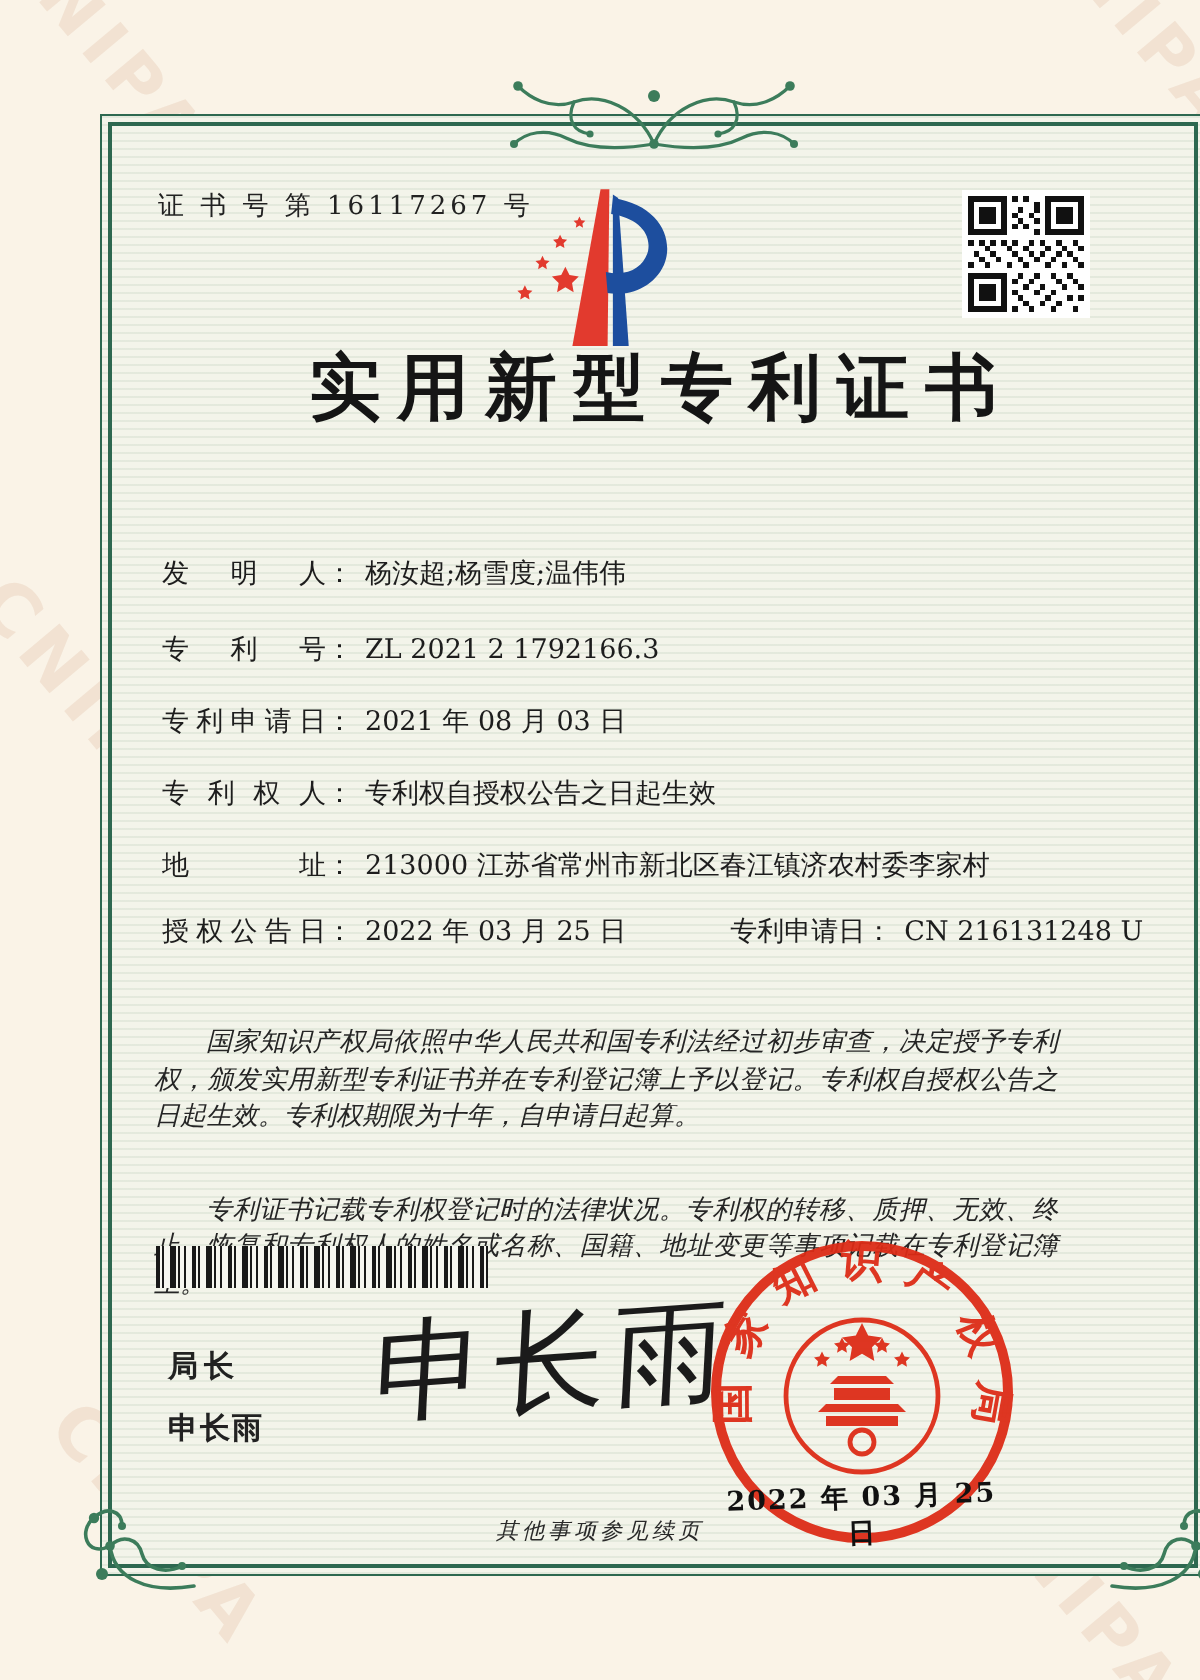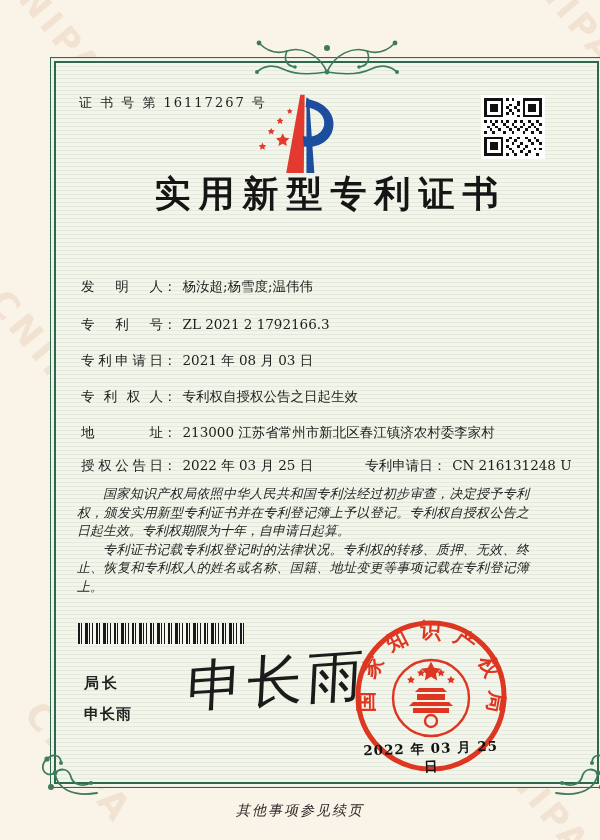--- a/index.html
+++ b/index.html
@@ -51,21 +51,21 @@
     letter-spacing:8px;padding-left:8px;color:#151515;
   }
   .row{position:absolute;left:30px;right:16px;font-size:13.5px;color:var(--ink);white-space:nowrap;}
   .r1{top:181px}.r2{top:220px}.r3{top:258px}.r4{top:294px}.r5{top:330px}.r6{top:366px}.r7{top:399px}
   .flabel{display:inline-block;width:82px;text-align:justify;text-align-last:justify;vertical-align:bottom;}
   .colon{display:inline-block;}
   .fvalue{margin-left:6px;}
   .grant-b{margin-left:52px;}
   .paras{position:absolute;left:26px;top:427px;width:452px;font-size:13px;line-height:18.5px;
     text-align:justify;font-style:italic;color:#252525;}
-  .paras p{text-indent:2em;}
+  .paras p{text-indent:2em;margin-top:28px;}
   .barcode{
     position:absolute;left:27px;top:565px;width:166px;height:21px;
     background:repeating-linear-gradient(90deg,
       #191919 0 2px,#f6f6f0 2px 3px,#191919 3px 4px,#f6f6f0 4px 7px,
       #191919 7px 10px,#f6f6f0 10px 11px,#191919 11px 12px,#f6f6f0 12px 14px,
       #191919 14px 15px,#f6f6f0 15px 18px);
   }
   .sig-title{position:absolute;left:33px;top:616px;font-size:15px;font-weight:600;letter-spacing:3px;
     font-family:Liberation Sans, sans-serif;color:#222;}
   .sig-name{position:absolute;left:33px;top:647px;font-size:15px;font-weight:600;letter-spacing:1px;
@@ -76,21 +76,21 @@
     transform:rotate(-4deg) skewX(-7deg);
     font-weight:400;
   }
   .seal{position:absolute;left:300px;top:558px;opacity:0.94;}
   .seal-date{
     position:absolute;left:303px;top:682px;width:154px;text-align:center;
     font-size:13.5px;font-weight:bold;color:#111;letter-spacing:1px;
     transform:rotate(-2deg);
   }
   .page-no{position:absolute;left:0;top:711px;width:100%;text-align:center;font-size:12px;color:#222;letter-spacing:1px;}
-  .cont-note{position:absolute;left:0;top:802px;width:100%;text-align:center;font-size:14px;font-style:italic;color:#2a2a2a;letter-spacing:2px;}
+  .cont-note{position:absolute;left:0;top:758px;width:100%;text-align:center;font-size:11px;font-style:italic;color:#2a2a2a;letter-spacing:2px;}
 </style>
 </head>
 <body>
 
 <div class="wm" style="left:-18px;top:2px;font-size:34px;">CNIPA</div>
 <div class="wm" style="left:498px;top:-12px;font-size:34px;">CNIPA</div>
 <div class="wm" style="left:-30px;top:330px;font-size:36px;">CNIPA</div>
 <div class="wm" style="left:540px;top:368px;font-size:34px;">CNIPA</div>
 <div class="wm" style="left:6px;top:742px;font-size:36px;">CNIPA</div>
 <div class="wm" style="left:470px;top:778px;font-size:34px;">CNIPA</div>

